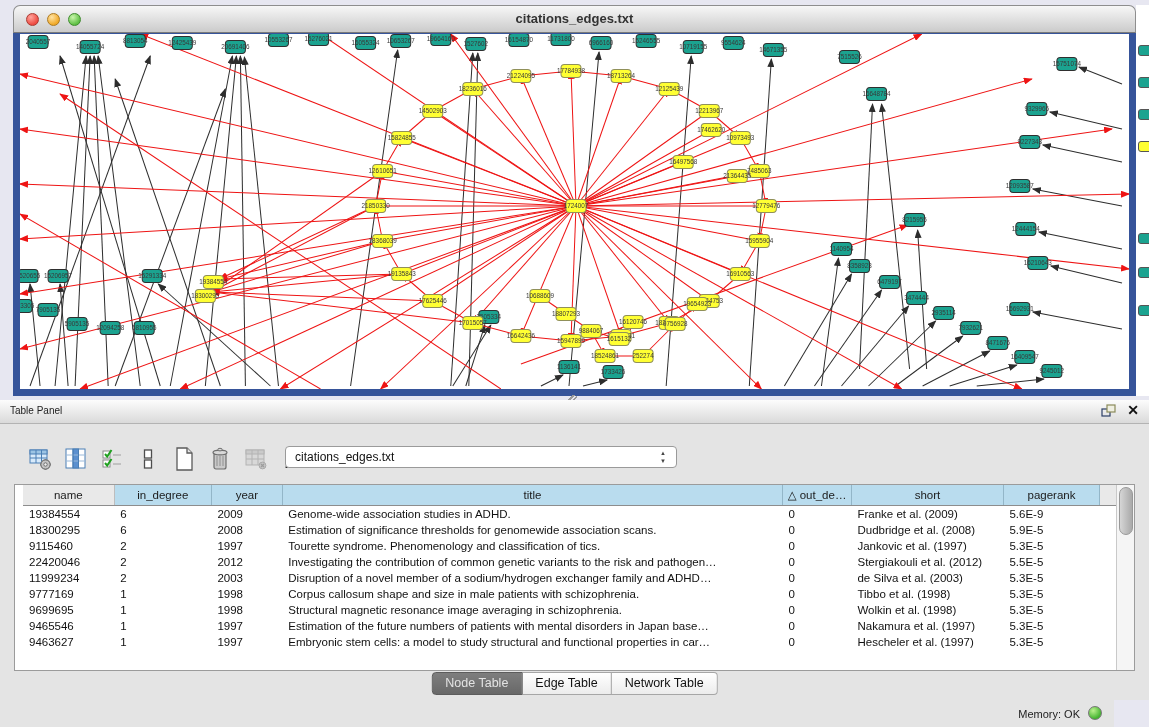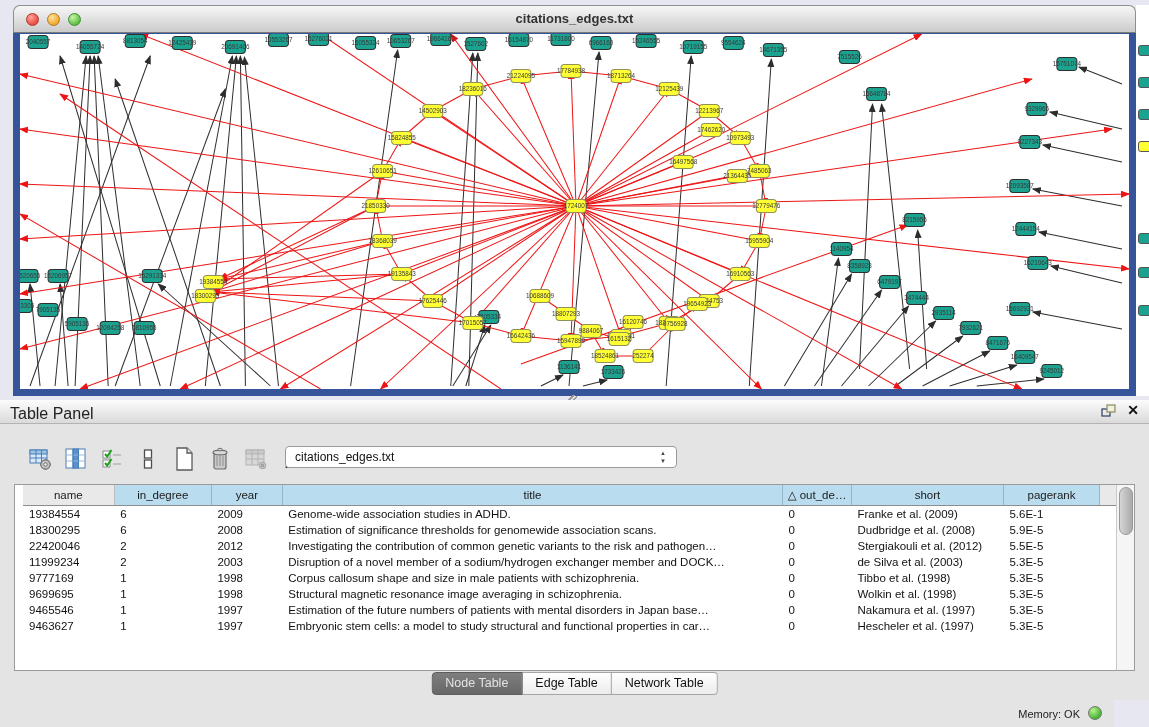--- a/index.html
+++ b/index.html
@@ -31,21 +31,21 @@
   
   .bg-sliver{position:absolute;left:1136px;top:5px;width:13px;height:391px;background:#fff;overflow:hidden;}
   .bg-chip{position:absolute;left:2px;width:15px;height:11px;border-radius:3px;box-sizing:border-box;border:1px solid #555;}
   
   .splitter-grip{position:absolute;left:567px;top:395px;width:10px;height:5px;
     background:linear-gradient(135deg,transparent 40%,#9a9a9a 40%,#9a9a9a 55%,transparent 55%,transparent 70%,#9a9a9a 70%,#9a9a9a 85%,transparent 85%);}
   
   .table-panel{position:absolute;left:0;top:400px;width:1149px;height:300px;background:#e4e4e4;}
   .panel-header{position:absolute;left:0;top:0;right:0;height:23px;
     background:linear-gradient(#fcfcfc,#dadada);border-bottom:1px solid #b3b3b3;}
-  .panel-title{position:absolute;left:10px;top:5px;font-size:16px;color:#222;}
+  .panel-title{position:absolute;left:10px;top:5px;font-size:10px;color:#222;}
   .panel-float{position:absolute;right:32px;top:4px;width:16px;height:15px;cursor:pointer;}
   .panel-close{position:absolute;right:10px;top:2px;font-size:14px;font-weight:bold;color:#111;cursor:pointer;}
   
   .toolbar{position:absolute;left:22px;top:44px;height:30px;display:flex;align-items:center;}
   .tbtn{background:none;border:none;padding:0;margin:0 5px;width:26px;height:26px;display:flex;align-items:center;justify-content:center;cursor:pointer;}
   .tbtn.fx{font-size:14px;color:#222;width:30px;}
   .tbtn.fx i{font-family:"Liberation Serif",serif;font-weight:bold;font-style:italic;font-size:16px;}
   .tbtn.fx .fxx{font-family:"Liberation Serif",serif;font-style:italic;font-size:10px;font-weight:bold;}
   .combo{position:absolute;left:285px;top:46px;width:392px;height:22px;box-sizing:border-box;
     background:#fff;border:1px solid #9a9a9a;border-radius:4px;font-size:12px;color:#111;
@@ -702,48 +702,58 @@
           </tr>
         </thead>
       <tbody id="tbody">
           <tr>
             <td>19384554</td>
             <td>6</td>
             <td>2009</td>
             <td>Genome-wide association studies in ADHD.</td>
             <td>0</td>
             <td>Franke et al. (2009)</td>
-            <td>5.6E-1</td>
+            <td>5.6E-9</td>
             <td></td>
           </tr>
           <tr>
             <td>18300295</td>
             <td>6</td>
             <td>2008</td>
             <td>Estimation of significance thresholds for genomewide association scans.</td>
             <td>0</td>
             <td>Dudbridge et al. (2008)</td>
             <td>5.9E-5</td>
             <td></td>
           </tr>
           <tr>
+            <td>9115460</td>
+            <td>2</td>
+            <td>1997</td>
+            <td>Tourette syndrome. Phenomenology and classification of tics.</td>
+            <td>0</td>
+            <td>Jankovic et al. (1997)</td>
+            <td>5.3E-5</td>
+            <td></td>
+          </tr>
+          <tr>
             <td>22420046</td>
             <td>2</td>
             <td>2012</td>
             <td>Investigating the contribution of common genetic variants to the risk and pathogen…</td>
             <td>0</td>
             <td>Stergiakouli et al. (2012)</td>
             <td>5.5E-5</td>
             <td></td>
           </tr>
           <tr>
             <td>11999234</td>
             <td>2</td>
             <td>2003</td>
-            <td>Disruption of a novel member of a sodium/hydrogen exchanger member and DOCK…</td>
+            <td>Disruption of a novel member of a sodium/hydrogen exchanger family and ADHD…</td>
             <td>0</td>
             <td>de Silva et al. (2003)</td>
             <td>5.3E-5</td>
             <td></td>
           </tr>
           <tr>
             <td>9777169</td>
             <td>1</td>
             <td>1998</td>
             <td>Corpus callosum shape and size in male patients with schizophrenia.</td>

